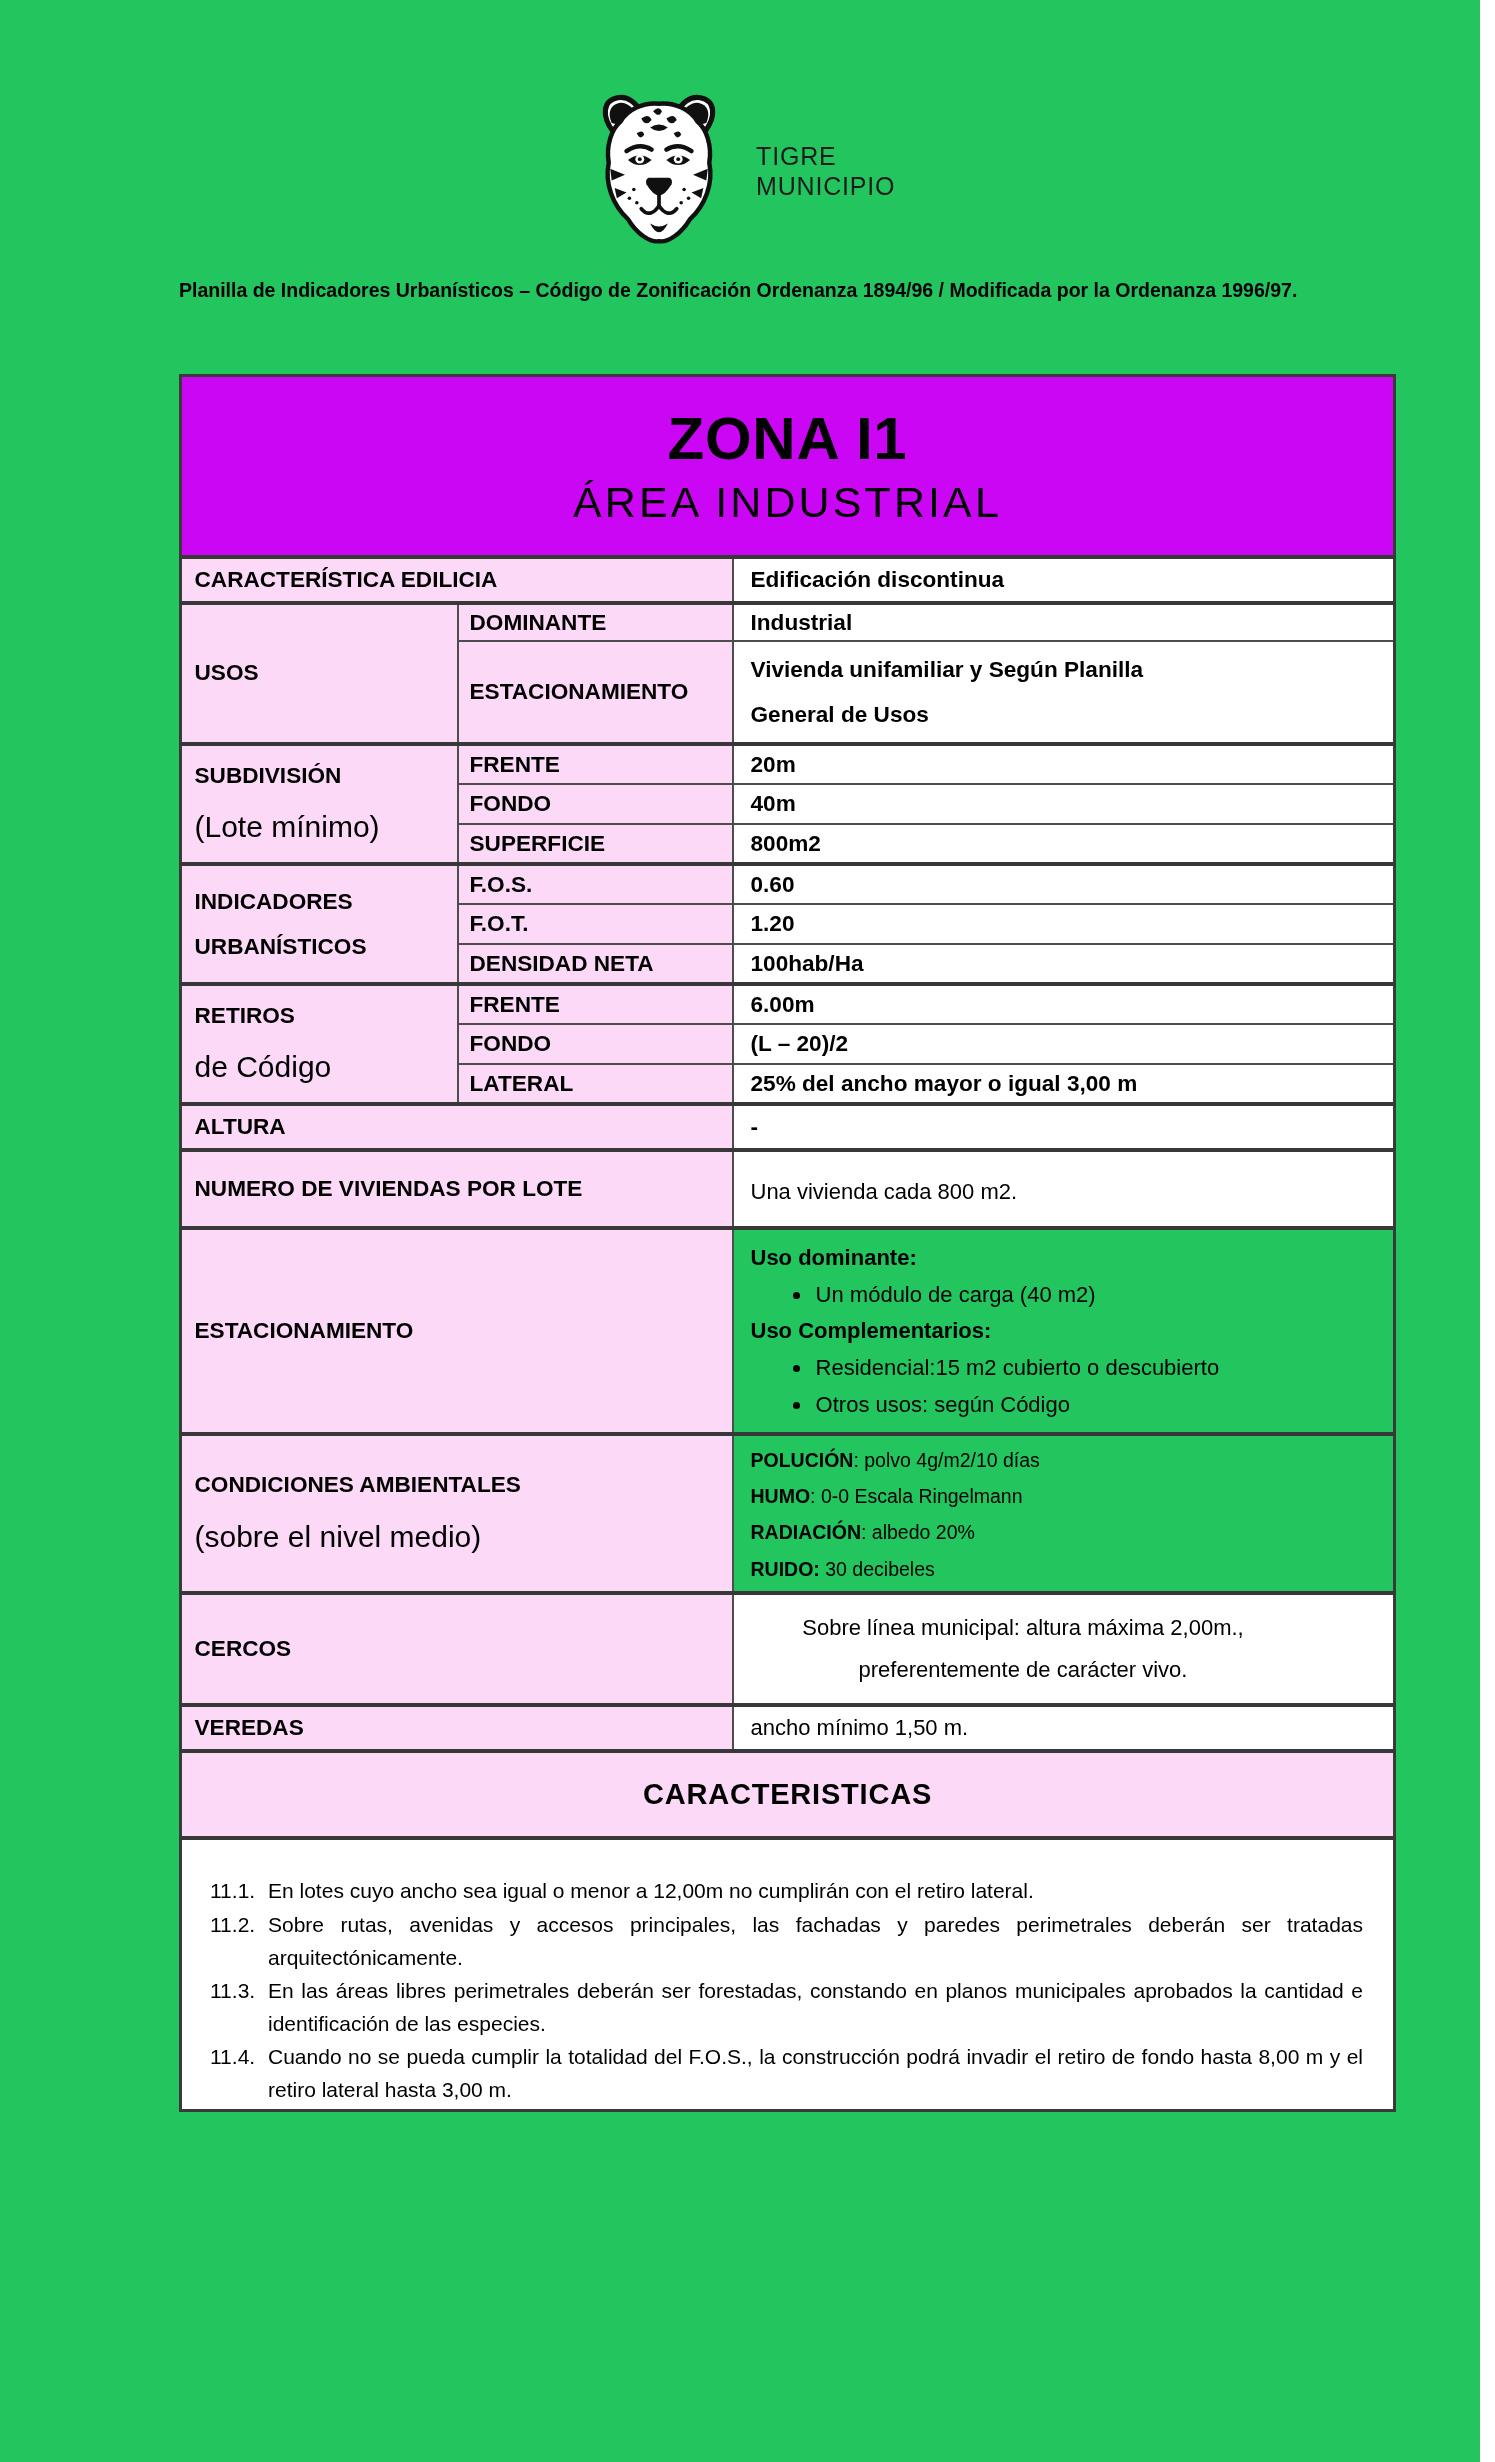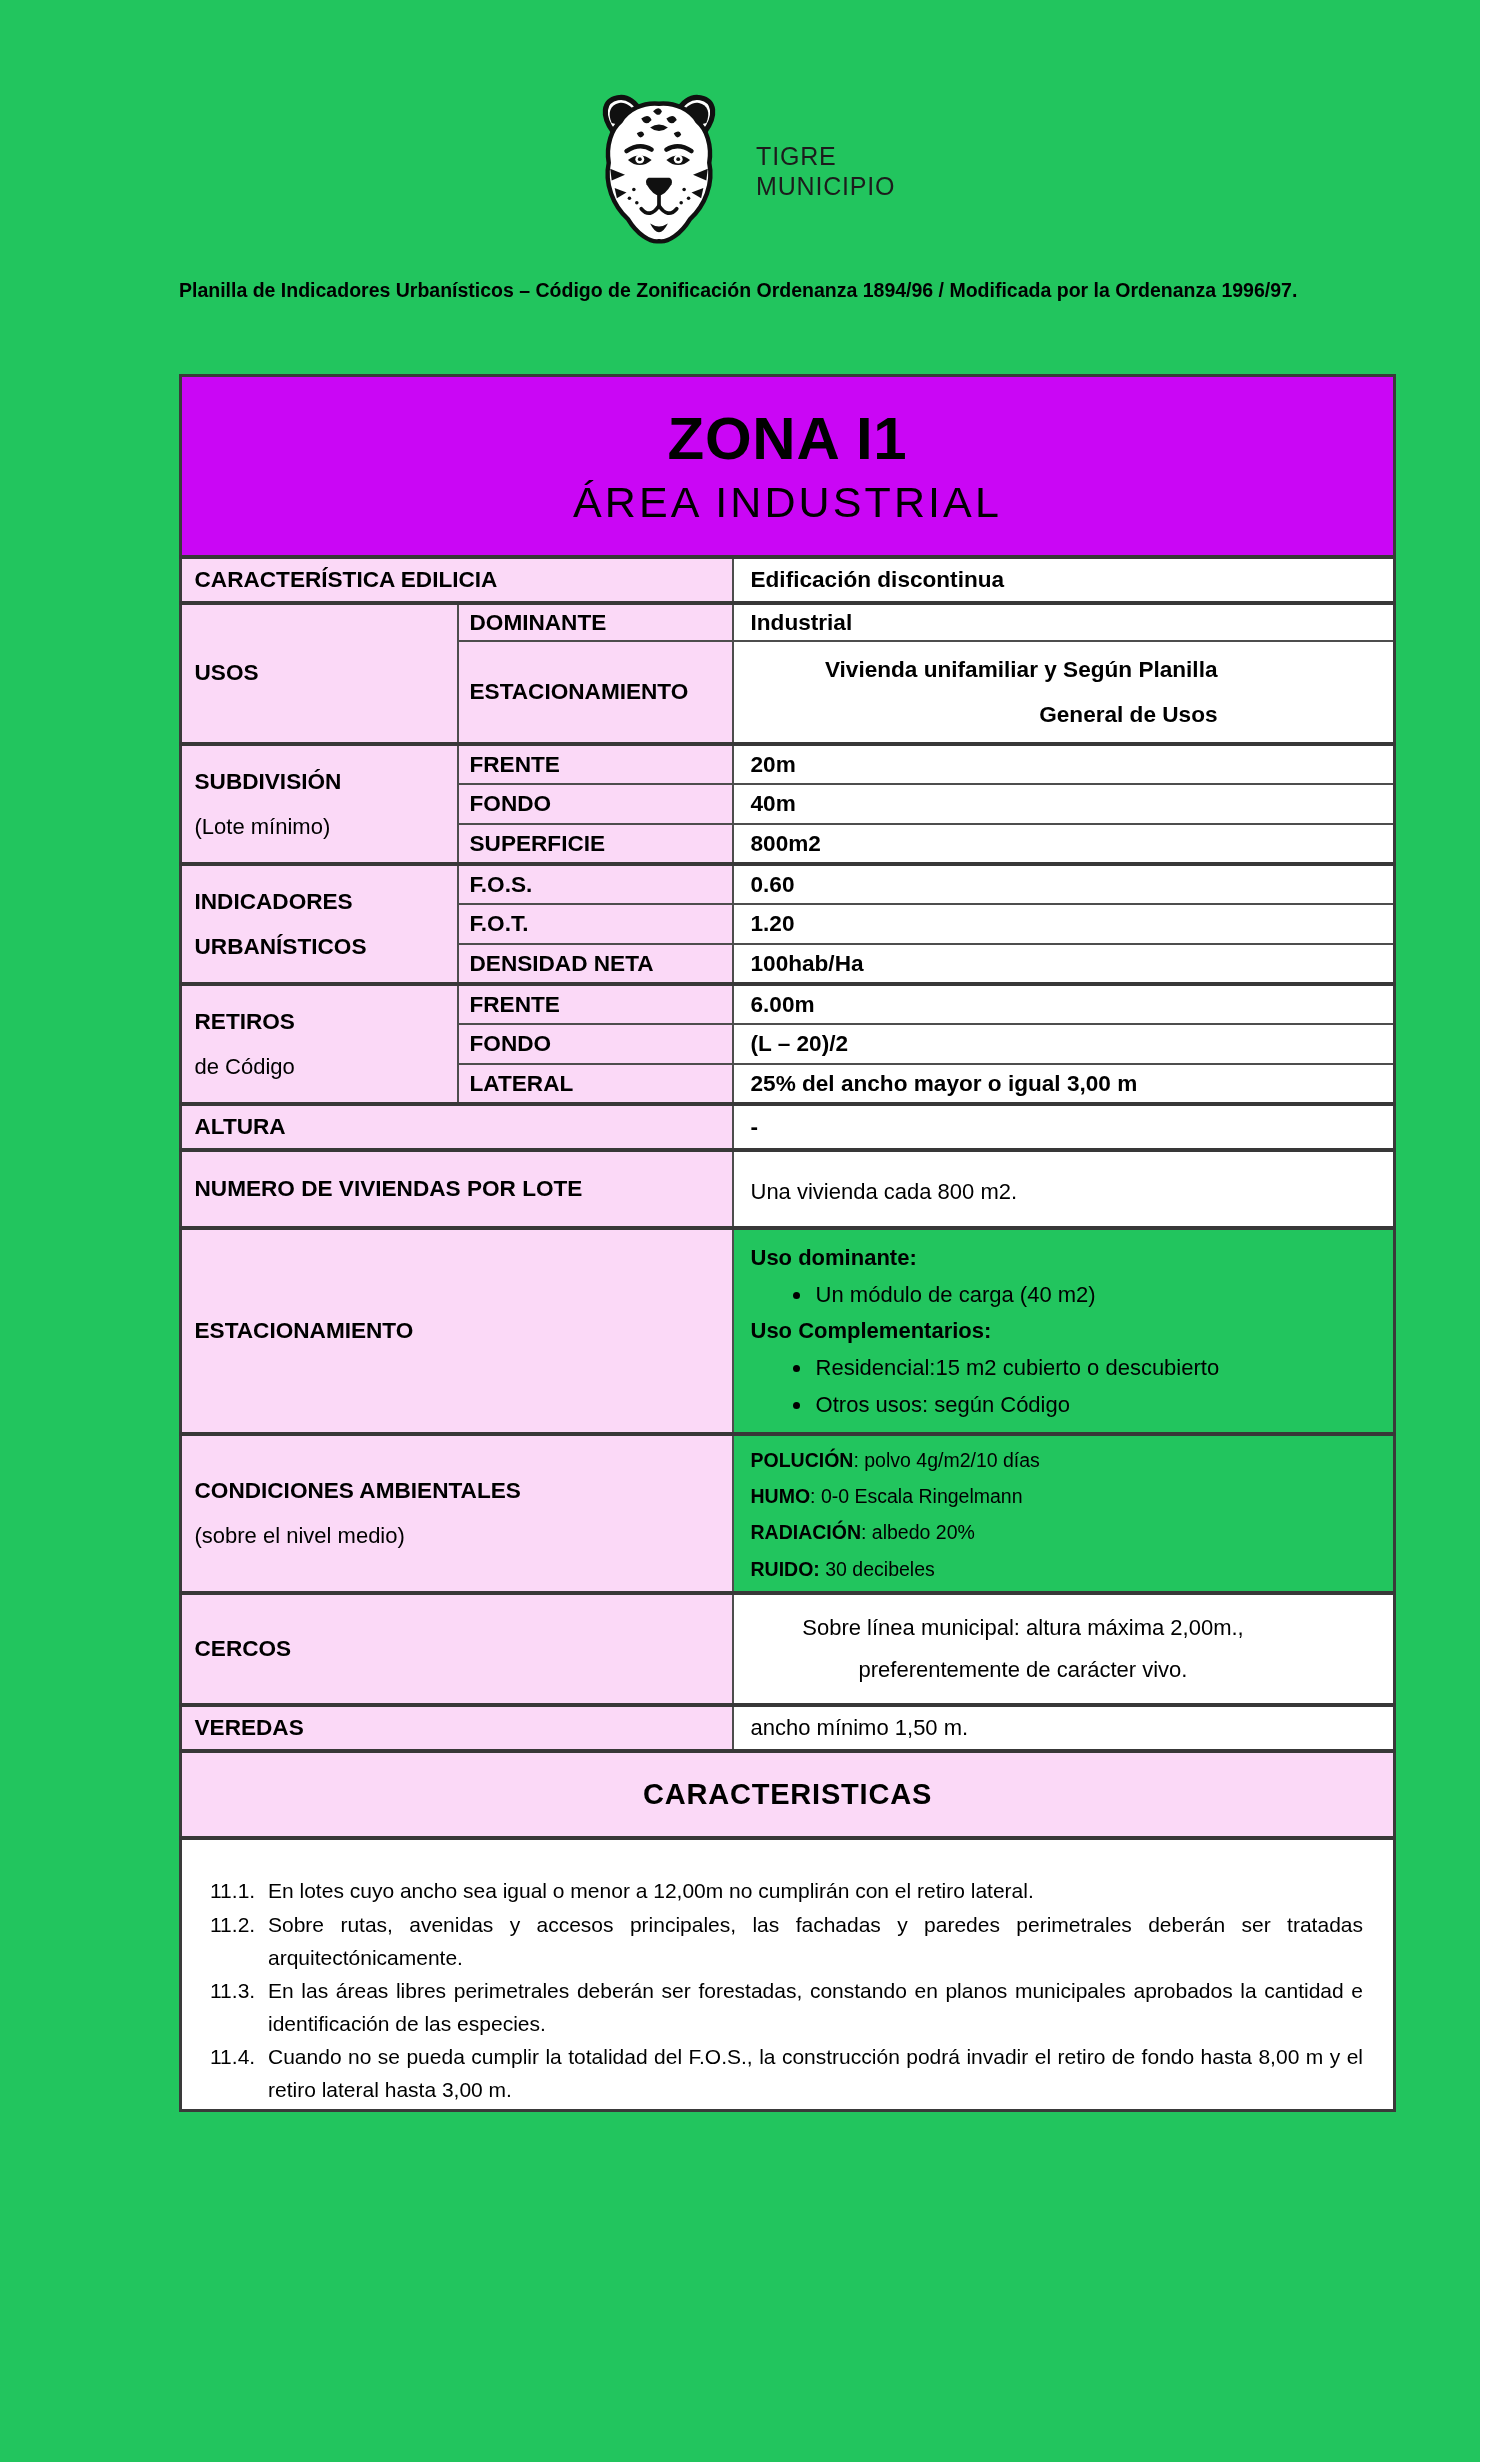--- a/index.html
+++ b/index.html
@@ -24,31 +24,31 @@
 
   
   .banner-cell { background:var(--banner_bg,#ca06f5); height:181px; text-align:center; }
   .zona-title { font-size:60px; font-weight:bold; letter-spacing:0.8px; line-height:1.1; }
   .zona-sub   { font-size:43px; font-weight:400; letter-spacing:3.1px; margin-top:7.8px; line-height:1.1; }
 
   
   .cell-label { background:var(--cell_pink,#fbd9f7); font-weight:bold; font-size:22.6px;
                 padding:4.7px 7.8px 4.7px 12.5px; line-height:1.45; }
   .label-main { display:block; }
-  .label-note { display:block; font-weight:400; font-size:22px; margin-top:12.5px; }
+  .label-note { display:block; font-weight:400; font-size:30px; margin-top:12.5px; }
   .cell-sub   { background:var(--cell_pink,#fbd9f7); font-weight:bold; font-size:22.6px; padding:4.7px 6.2px 4.7px 11px; }
   .cell-val   { background:#ffffff; font-weight:bold; font-size:22.6px; padding:4.7px 11px 4.7px 17px; }
   .val-regular { font-weight:400; font-size:22px; }
   .v-top { vertical-align:top; padding-top:11px; }
 
   .h47  td { height:37px; }
   .h51  td { height:40px; }
   .h104 > .tall { height:81px; }
   .lh2  { line-height:2.0; }
-  .wrap-narrow { display:block; max-width:467px;text-align:right; }
+  .wrap-narrow { display:block; max-width:467px; }
   .wrap-cercos { display:block; max-width:545px; line-height:1.9;text-align:center; }
 
   
   .est-cell { vertical-align:top; padding:9.3px 11px 7.8px 17px; height:181px; }
   .uso-heading { font-weight:bold; font-size:22px; line-height:1.68; }
   ul.uso-list { margin:0; padding-left:62px; }
   ul.uso-list li { font-weight:400; font-size:22px; line-height:1.68; padding-left:3.1px; }
 
   
   .cond-cell { vertical-align:top; padding:6.2px 11px 4.7px 17px; height:112px; }

